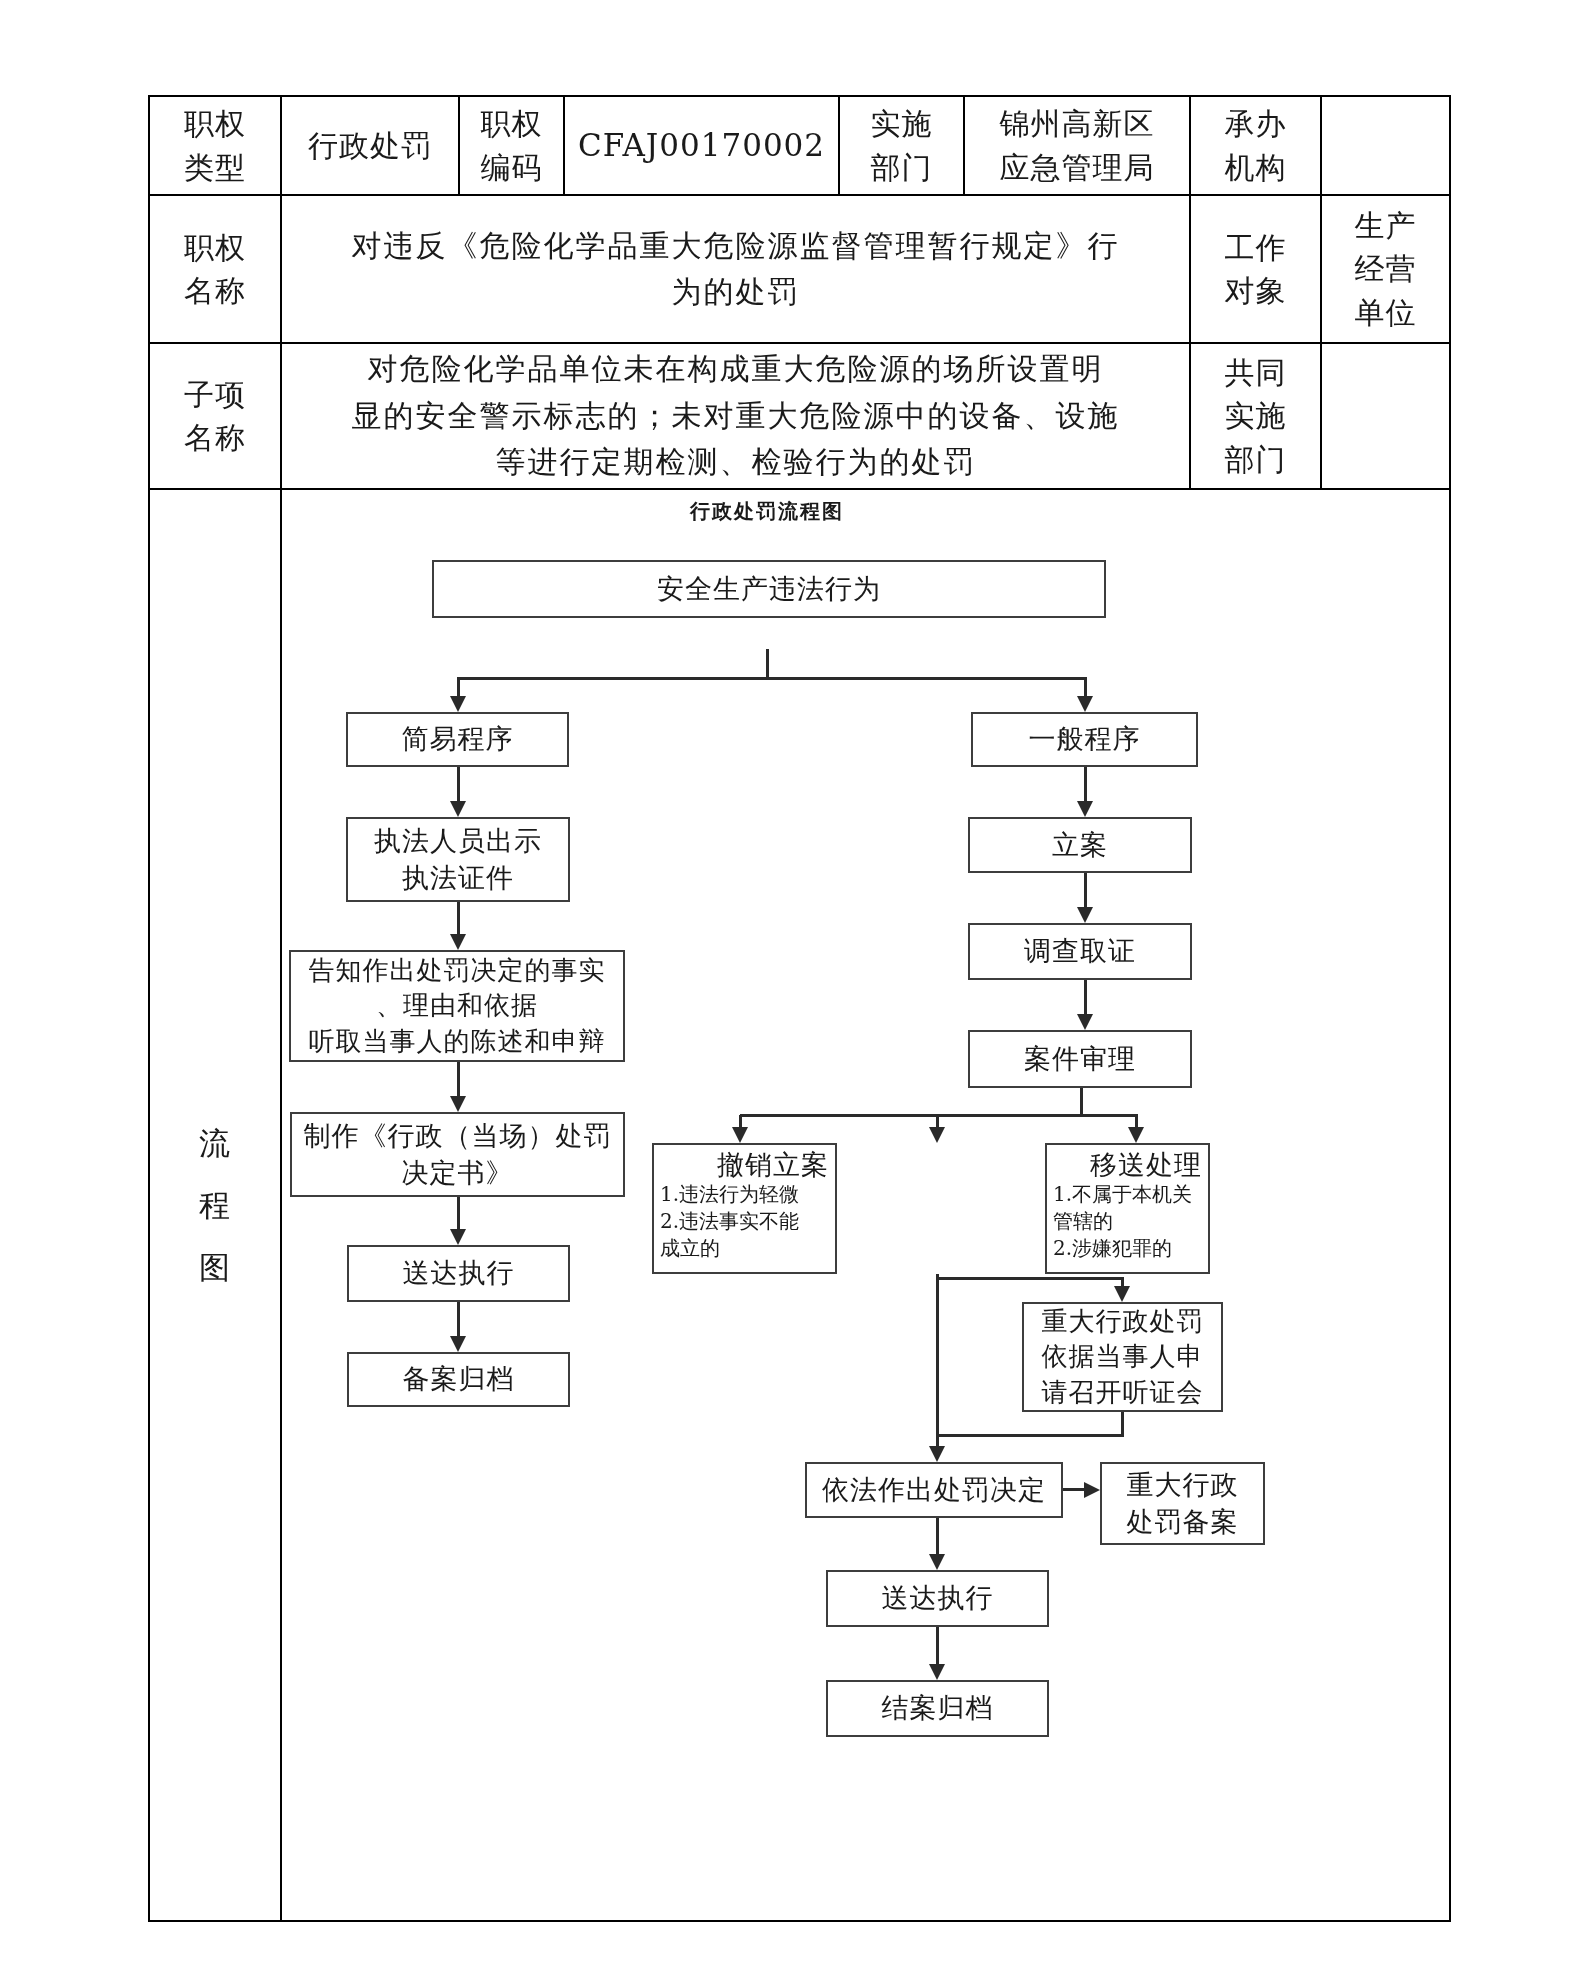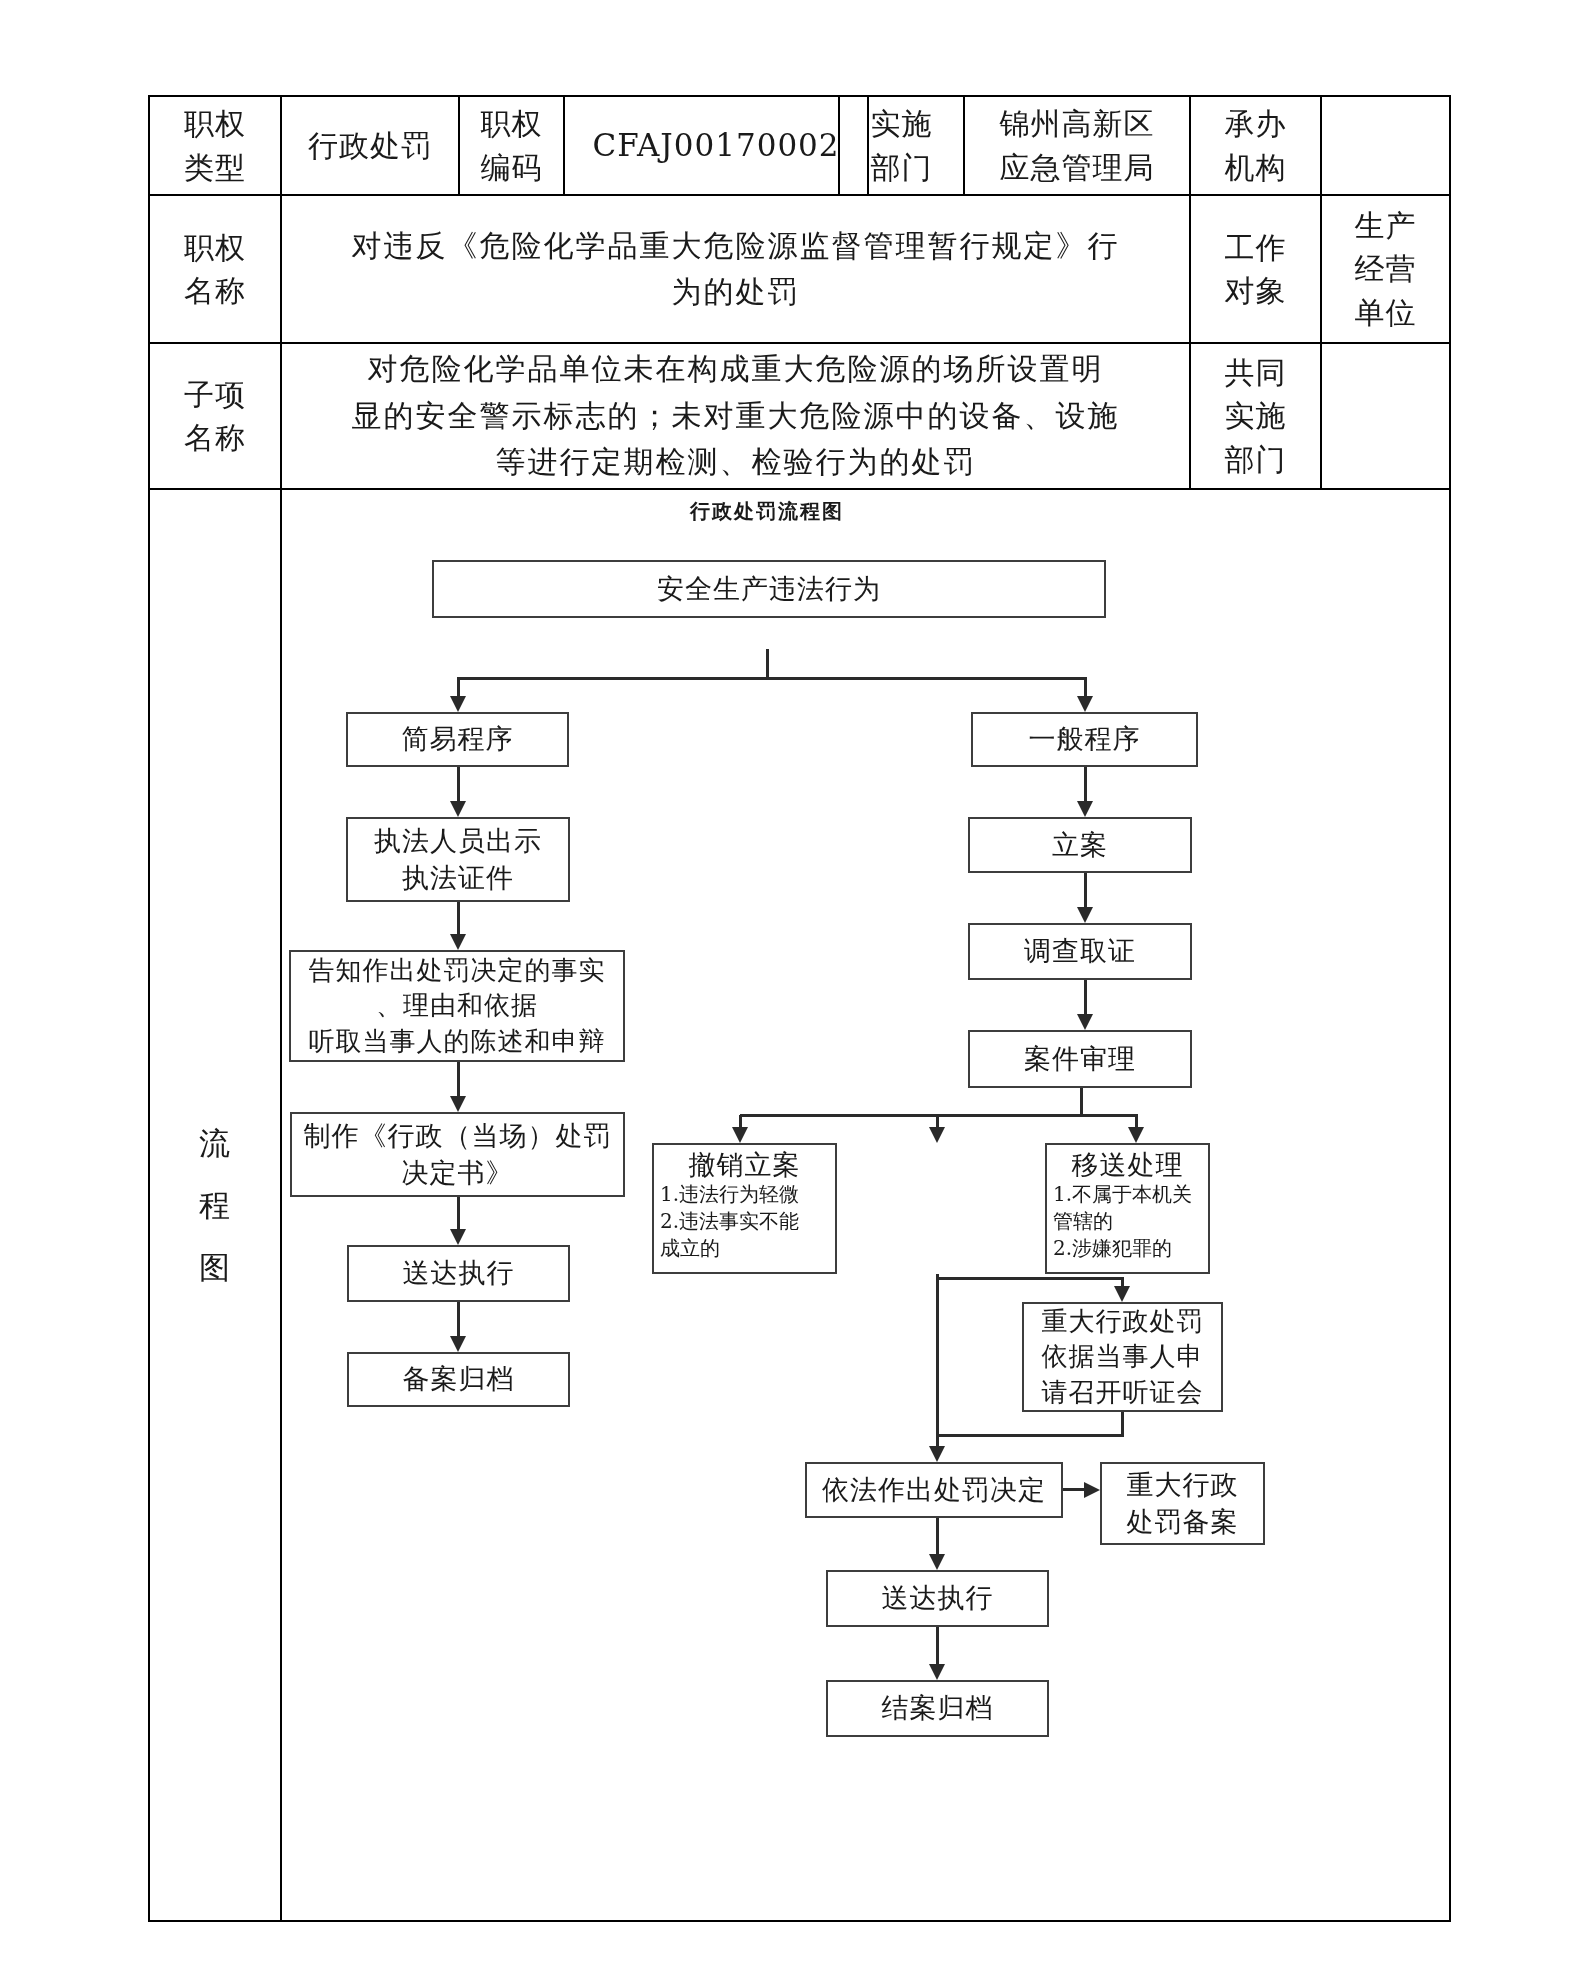--- a/index.html
+++ b/index.html
@@ -19,39 +19,39 @@
   
   .flow-title{
     position:absolute;text-align:center;font-size:20px;font-weight:bold;letter-spacing:2px;
   }
   .node{
     position:absolute;box-sizing:border-box;border:2px solid #3d3d3d;background:#ffffff;
     display:flex;align-items:center;justify-content:center;text-align:center;
     white-space:pre-line;font-size:27px;line-height:1.35;letter-spacing:1px;
   }
   .node-split{flex-direction:column;justify-content:flex-start;padding:4px 6px;}
-  .node-split .nt{width:100%;text-align:center;font-size:27px;line-height:1.2;white-space:pre-line;}
+  .node-split .nt{width:100%;text-align:right;font-size:27px;line-height:1.2;white-space:pre-line;}
   .node-split .nb{width:100%;text-align:left;font-size:20px;line-height:1.35;white-space:pre-line;letter-spacing:0;}
   .node.small{font-size:26px;}
   .vl{position:absolute;width:3px;background:#2a2a2a;}
   .hl{position:absolute;height:3px;background:#2a2a2a;}
   .ah-d{position:absolute;width:0;height:0;border-left:8px solid transparent;border-right:8px solid transparent;border-top:16px solid #2a2a2a;}
   .ah-r{position:absolute;width:0;height:0;border-top:8px solid transparent;border-bottom:8px solid transparent;border-left:16px solid #2a2a2a;}
 </style>
 </head>
 <body>
 
 <div class="page">
 
   <div class="cell" style="left:148px;top:95px;width:134px;height:101px">职权
 类型</div>
   <div class="cell" style="left:280px;top:95px;width:180px;height:101px">行政处罚</div>
   <div class="cell" style="left:458px;top:95px;width:107px;height:101px">职权
 编码</div>
-  <div class="cell code" style="left:563px;top:95px;width:306px;height:101px">CFAJ00170002</div>
+  <div class="cell code" style="left:563px;top:95px;width:277px;height:101px">CFAJ00170002</div>
   <div class="cell" style="left:838px;top:95px;width:127px;height:101px">实施
 部门</div>
   <div class="cell" style="left:963px;top:95px;width:228px;height:101px">锦州高新区
 应急管理局</div>
   <div class="cell" style="left:1189px;top:95px;width:133px;height:101px">承办
 机构</div>
   <div class="cell" style="left:1320px;top:95px;width:131px;height:101px"></div>
 
   <div class="cell" style="left:148px;top:194px;width:134px;height:150px">职权
 名称</div>

